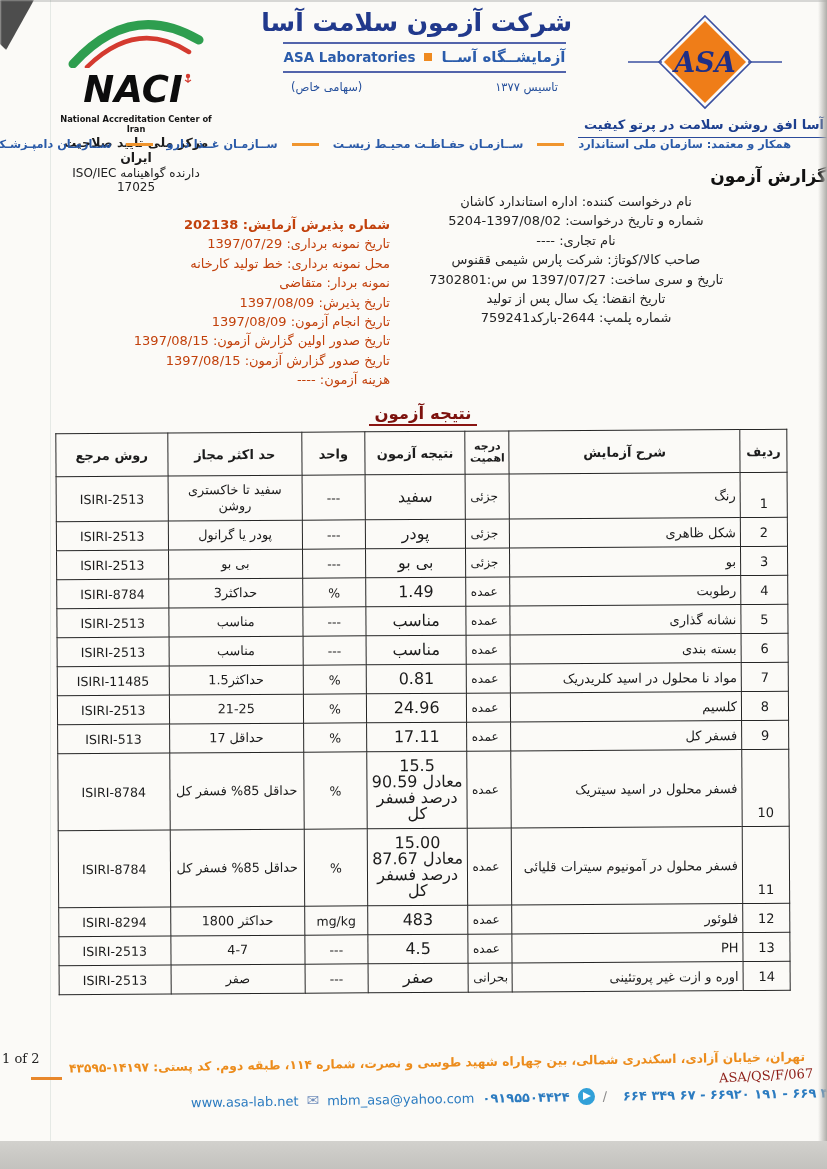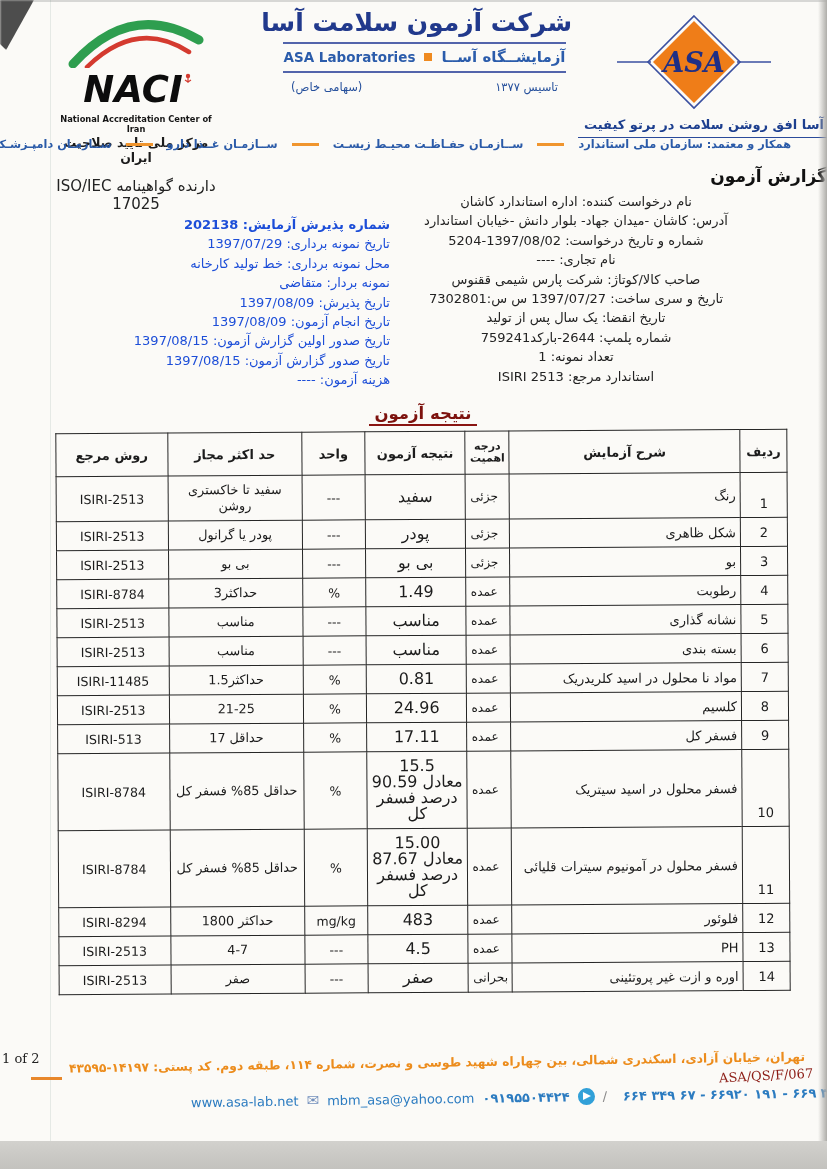--- a/index.html
+++ b/index.html
@@ -14,50 +14,50 @@
                background:linear-gradient(#d2d1cd,#c3c2be);}
   .fold-line{position:absolute;left:50px;top:0;width:1px;height:100%;background:rgba(120,150,135,.16);}
   .top-edge{position:absolute;left:0;top:0;width:100%;height:2px;background:rgba(150,150,148,.35);}
 
   
   .naci{position:absolute;left:52px;top:18px;width:168px;text-align:center;}
   .naci-acronym{font-size:37px;font-weight:800;font-style:italic;letter-spacing:0px;
                 color:#0c0c0c;line-height:.95;position:relative;display:inline-block;}
   .naci-en{font-size:8.3px;font-weight:bold;color:#151515;margin-top:7px;}
   .naci-fa{font-size:12.5px;font-weight:bold;direction:rtl;margin-top:1px;}
-  .naci-cert{font-size:15px;direction:rtl;margin-top:12px;color:#222;}
+  .naci-cert{font-size:12px;direction:rtl;margin-top:1px;color:#222;}
 
   .company{position:absolute;left:277px;top:8px;width:295px;text-align:center;}
   .company-name{font-size:25px;font-weight:bold;color:#21398c;direction:rtl;white-space:nowrap;}
   .company-rule{height:2px;background:#5264ab;margin:5px 6px 4px 6px;}
   .lab-row{direction:rtl;display:flex;justify-content:center;align-items:center;gap:9px;
            color:#2b5cab;font-weight:bold;}
   .lab-fa{font-size:15px;}
   .lab-sq{width:8px;height:8px;background:#ef8a1f;display:inline-block;}
   .lab-en{font-size:13.5px;}
   .est-row{direction:rtl;display:flex;justify-content:space-between;padding:3px 14px 0 14px;
            font-size:11.5px;color:#26509c;}
 
-  .asalogo{position:absolute;left:578px;top:14px;width:232px;text-align:center;}
+  .asalogo{position:absolute;left:578px;top:14px;width:232px;text-align:right;}
   .asa-slogan{display:inline-block;color:#1d3f8f;font-size:13px;font-weight:600;direction:rtl;
               border-bottom:1.6px solid #2a4a9a;padding:0 6px 5px 6px;margin-top:2px;white-space:nowrap;}
 
   .partners{position:absolute;top:138px;left:0;width:827px;direction:rtl;display:flex;
             align-items:center;justify-content:flex-start;padding-right:36px;box-sizing:border-box;
             gap:14px;color:#2a5aa8;font-weight:bold;font-size:11.3px;white-space:nowrap;}
   .partner-dash{width:27px;height:2.4px;background:#f0952e;flex:none;}
 
   .report-title{position:absolute;top:166px;left:0;width:100%;text-align:right;
                 font-size:17px;font-weight:600;color:#111;direction:rtl;}
 
   
   .request-info{position:absolute;top:192px;right:36px;width:430px;direction:rtl;text-align:center;
                 font-size:13px;line-height:19.4px;color:#232323;}
   .sample-info{position:absolute;top:215px;right:437px;width:345px;direction:rtl;text-align:right;
-               font-size:13px;line-height:19.4px;color:#1d4ed8;}
+               font-size:13px;line-height:19.4px;color:#c2410c;}
   .sample-info .line:first-child{font-weight:bold;}
 
   
   .table-title{position:absolute;top:404px;left:57px;width:732px;text-align:center;direction:rtl;}
   .table-title span{font-size:16.5px;font-weight:bold;color:#7d120e;
                     border-bottom:2.2px solid #8a1512;padding:0 5px 1px 5px;}
   .results{position:absolute;top:431px;left:57px;width:732px;direction:rtl;
            border-collapse:collapse;transform:rotate(-0.35deg);}
   .results th,.results td{border:1.5px solid #262626;padding:6px 4px;}
   .results th{font-size:13px;font-weight:bold;height:30px;}
@@ -145,29 +145,26 @@
     <span class="partner-dash"></span>
     <span>ســازمـان غــذا دارو</span>
     <span class="partner-dash"></span>
     <span>ســازمـان دامپـزشـکـی کـشـور</span>
   </div>
 
   <div class="report-title">گزارش آزمون</div>
 
   <div class="request-info">
     <div class="line">نام درخواست کننده: اداره استاندارد کاشان</div>
-    <div class="line">آدرس: کاشان -میدان جهاد- بلوار دانش -خیابان استاندارد</div>
     <div class="line">شماره و تاریخ درخواست: 1397/08/02-5204</div>
     <div class="line">نام تجاری: ----</div>
     <div class="line">صاحب کالا/کوتاژ: شرکت پارس شیمی ققنوس</div>
     <div class="line">تاریخ و سری ساخت: 1397/07/27 س س:7302801</div>
     <div class="line">تاریخ انقضا: یک سال پس از تولید</div>
     <div class="line">شماره پلمپ: 2644-بارکد759241</div>
-    <div class="line">تعداد نمونه: 1</div>
-    <div class="line">استاندارد مرجع: ISIRI 2513</div>
   </div>
 
   <div class="sample-info">
     <div class="line">شماره پذیرش آزمایش: 202138</div>
     <div class="line">تاریخ نمونه برداری: 1397/07/29</div>
     <div class="line">محل نمونه برداری: خط تولید کارخانه</div>
     <div class="line">نمونه بردار: متقاضی</div>
     <div class="line">تاریخ پذیرش: 1397/08/09</div>
     <div class="line">تاریخ انجام آزمون: 1397/08/09</div>
     <div class="line">تاریخ صدور اولین گزارش آزمون: 1397/08/15</div>

